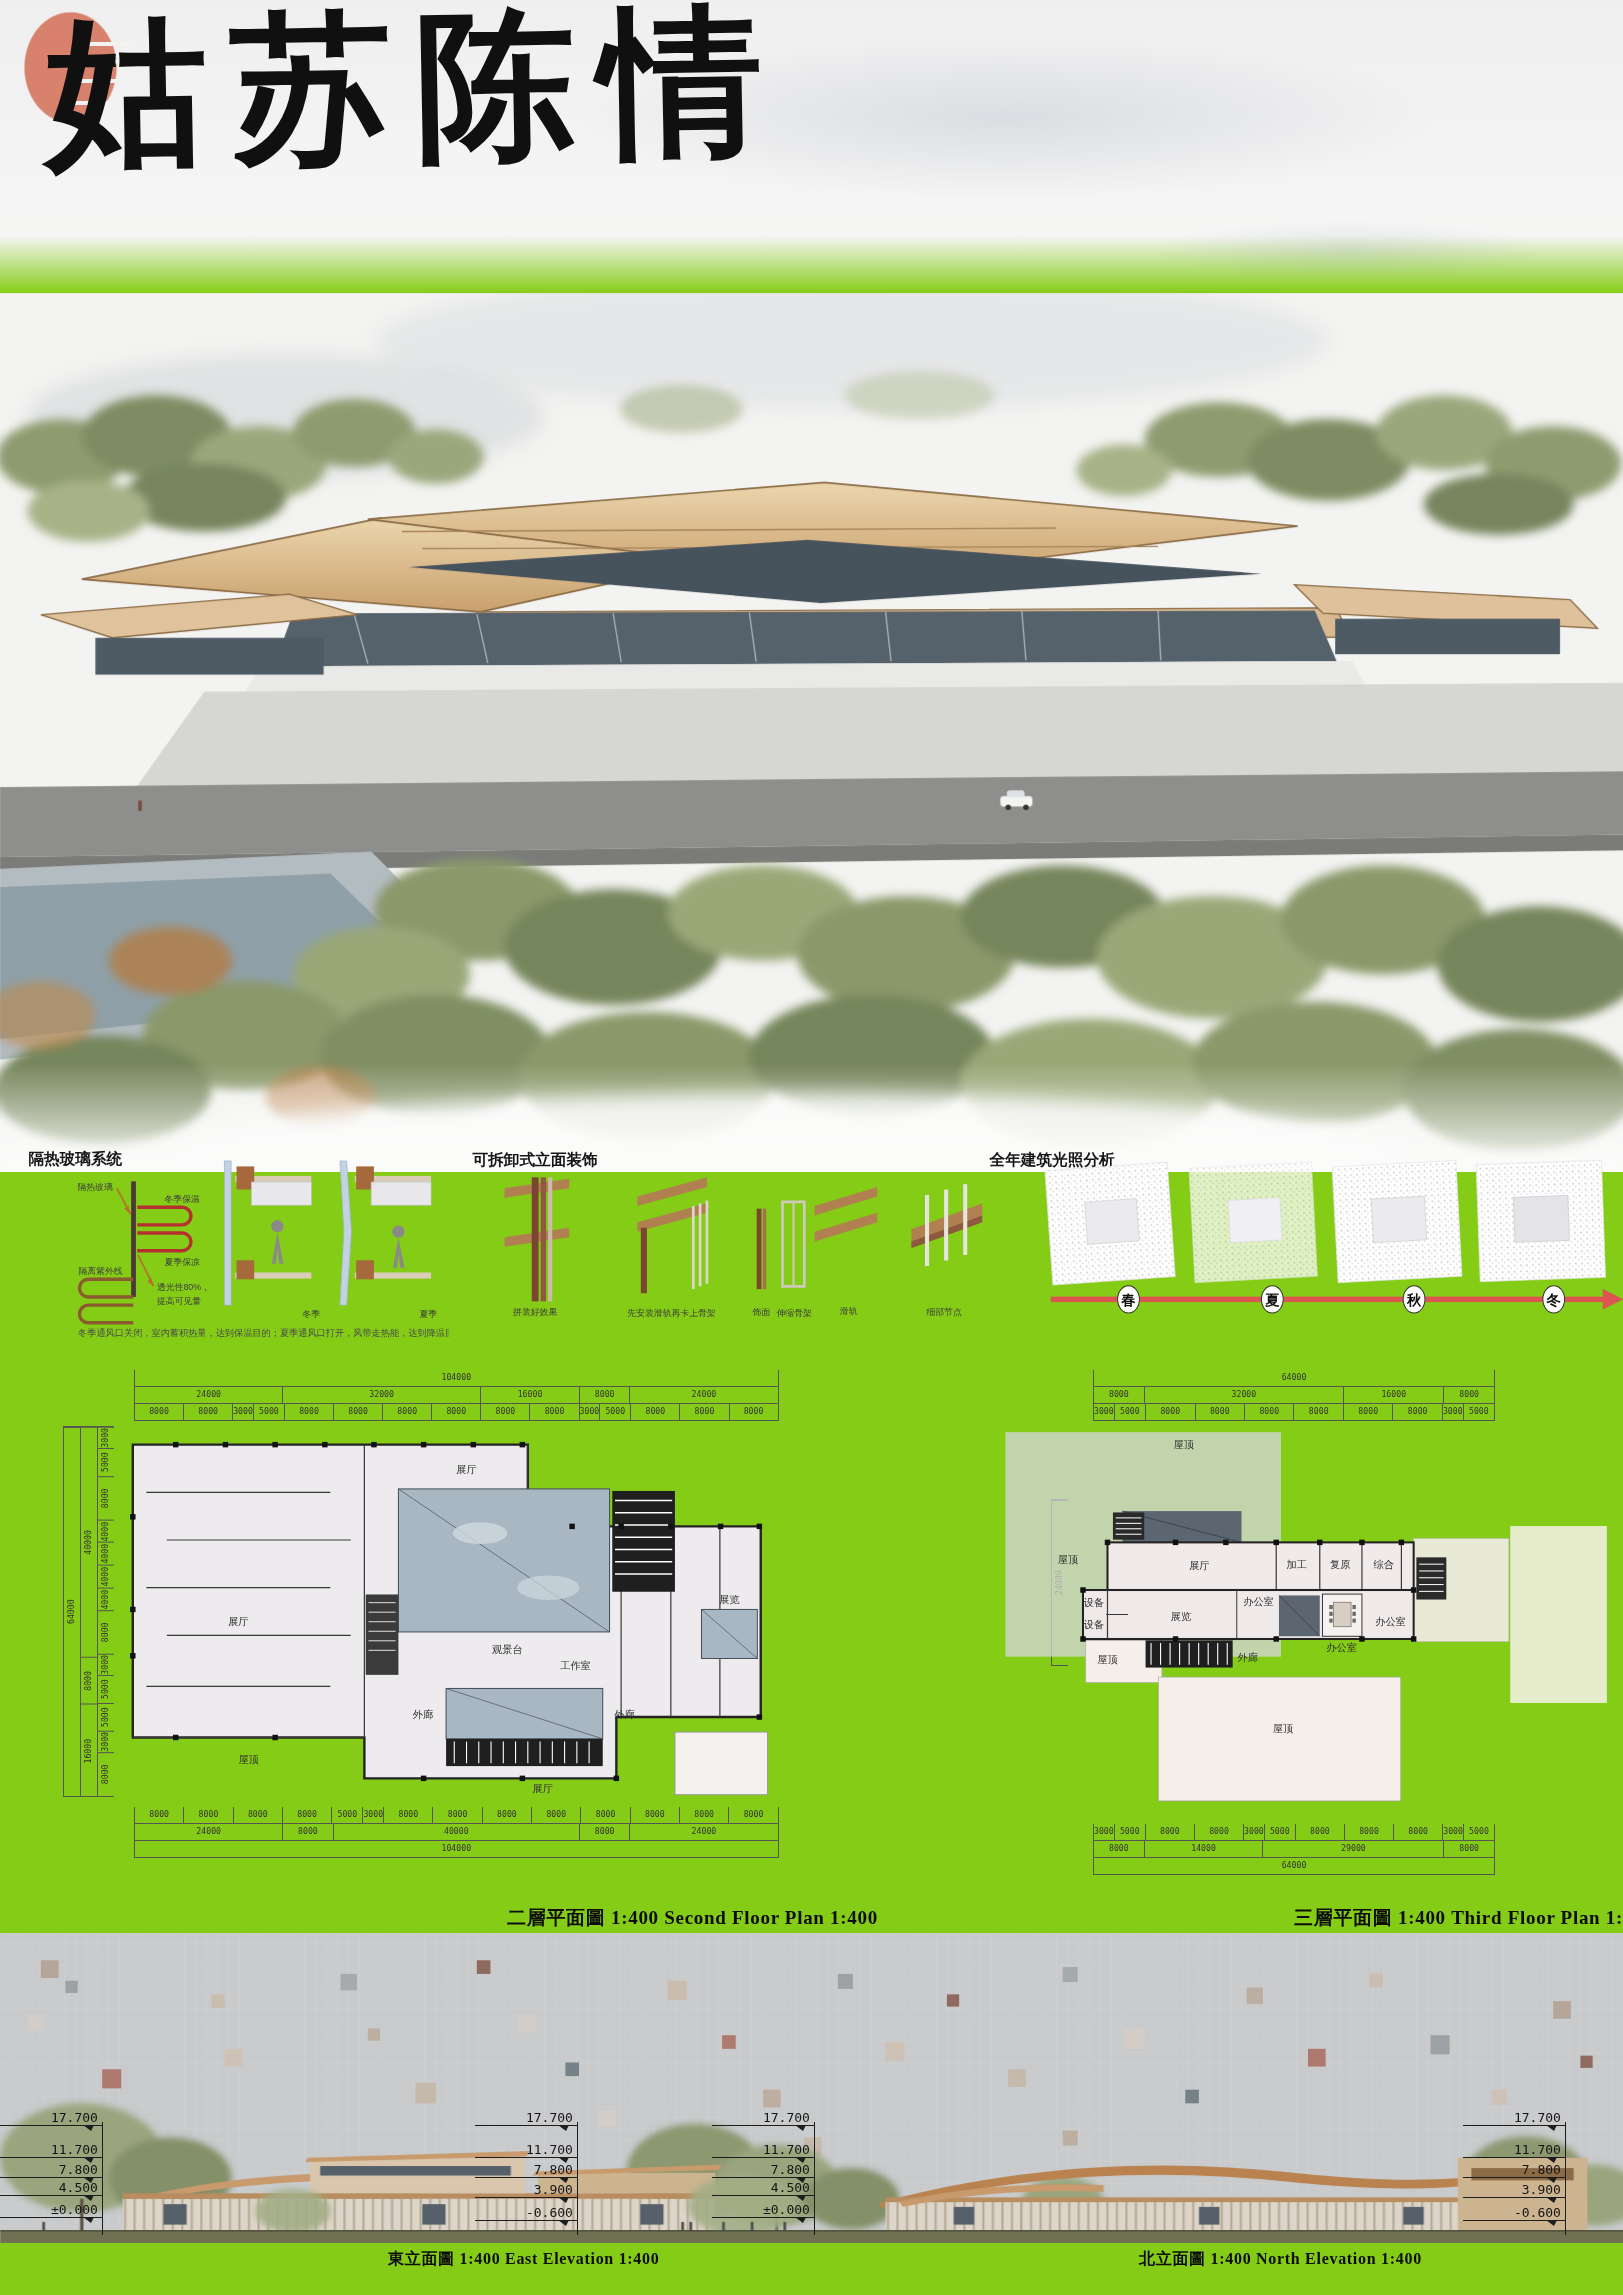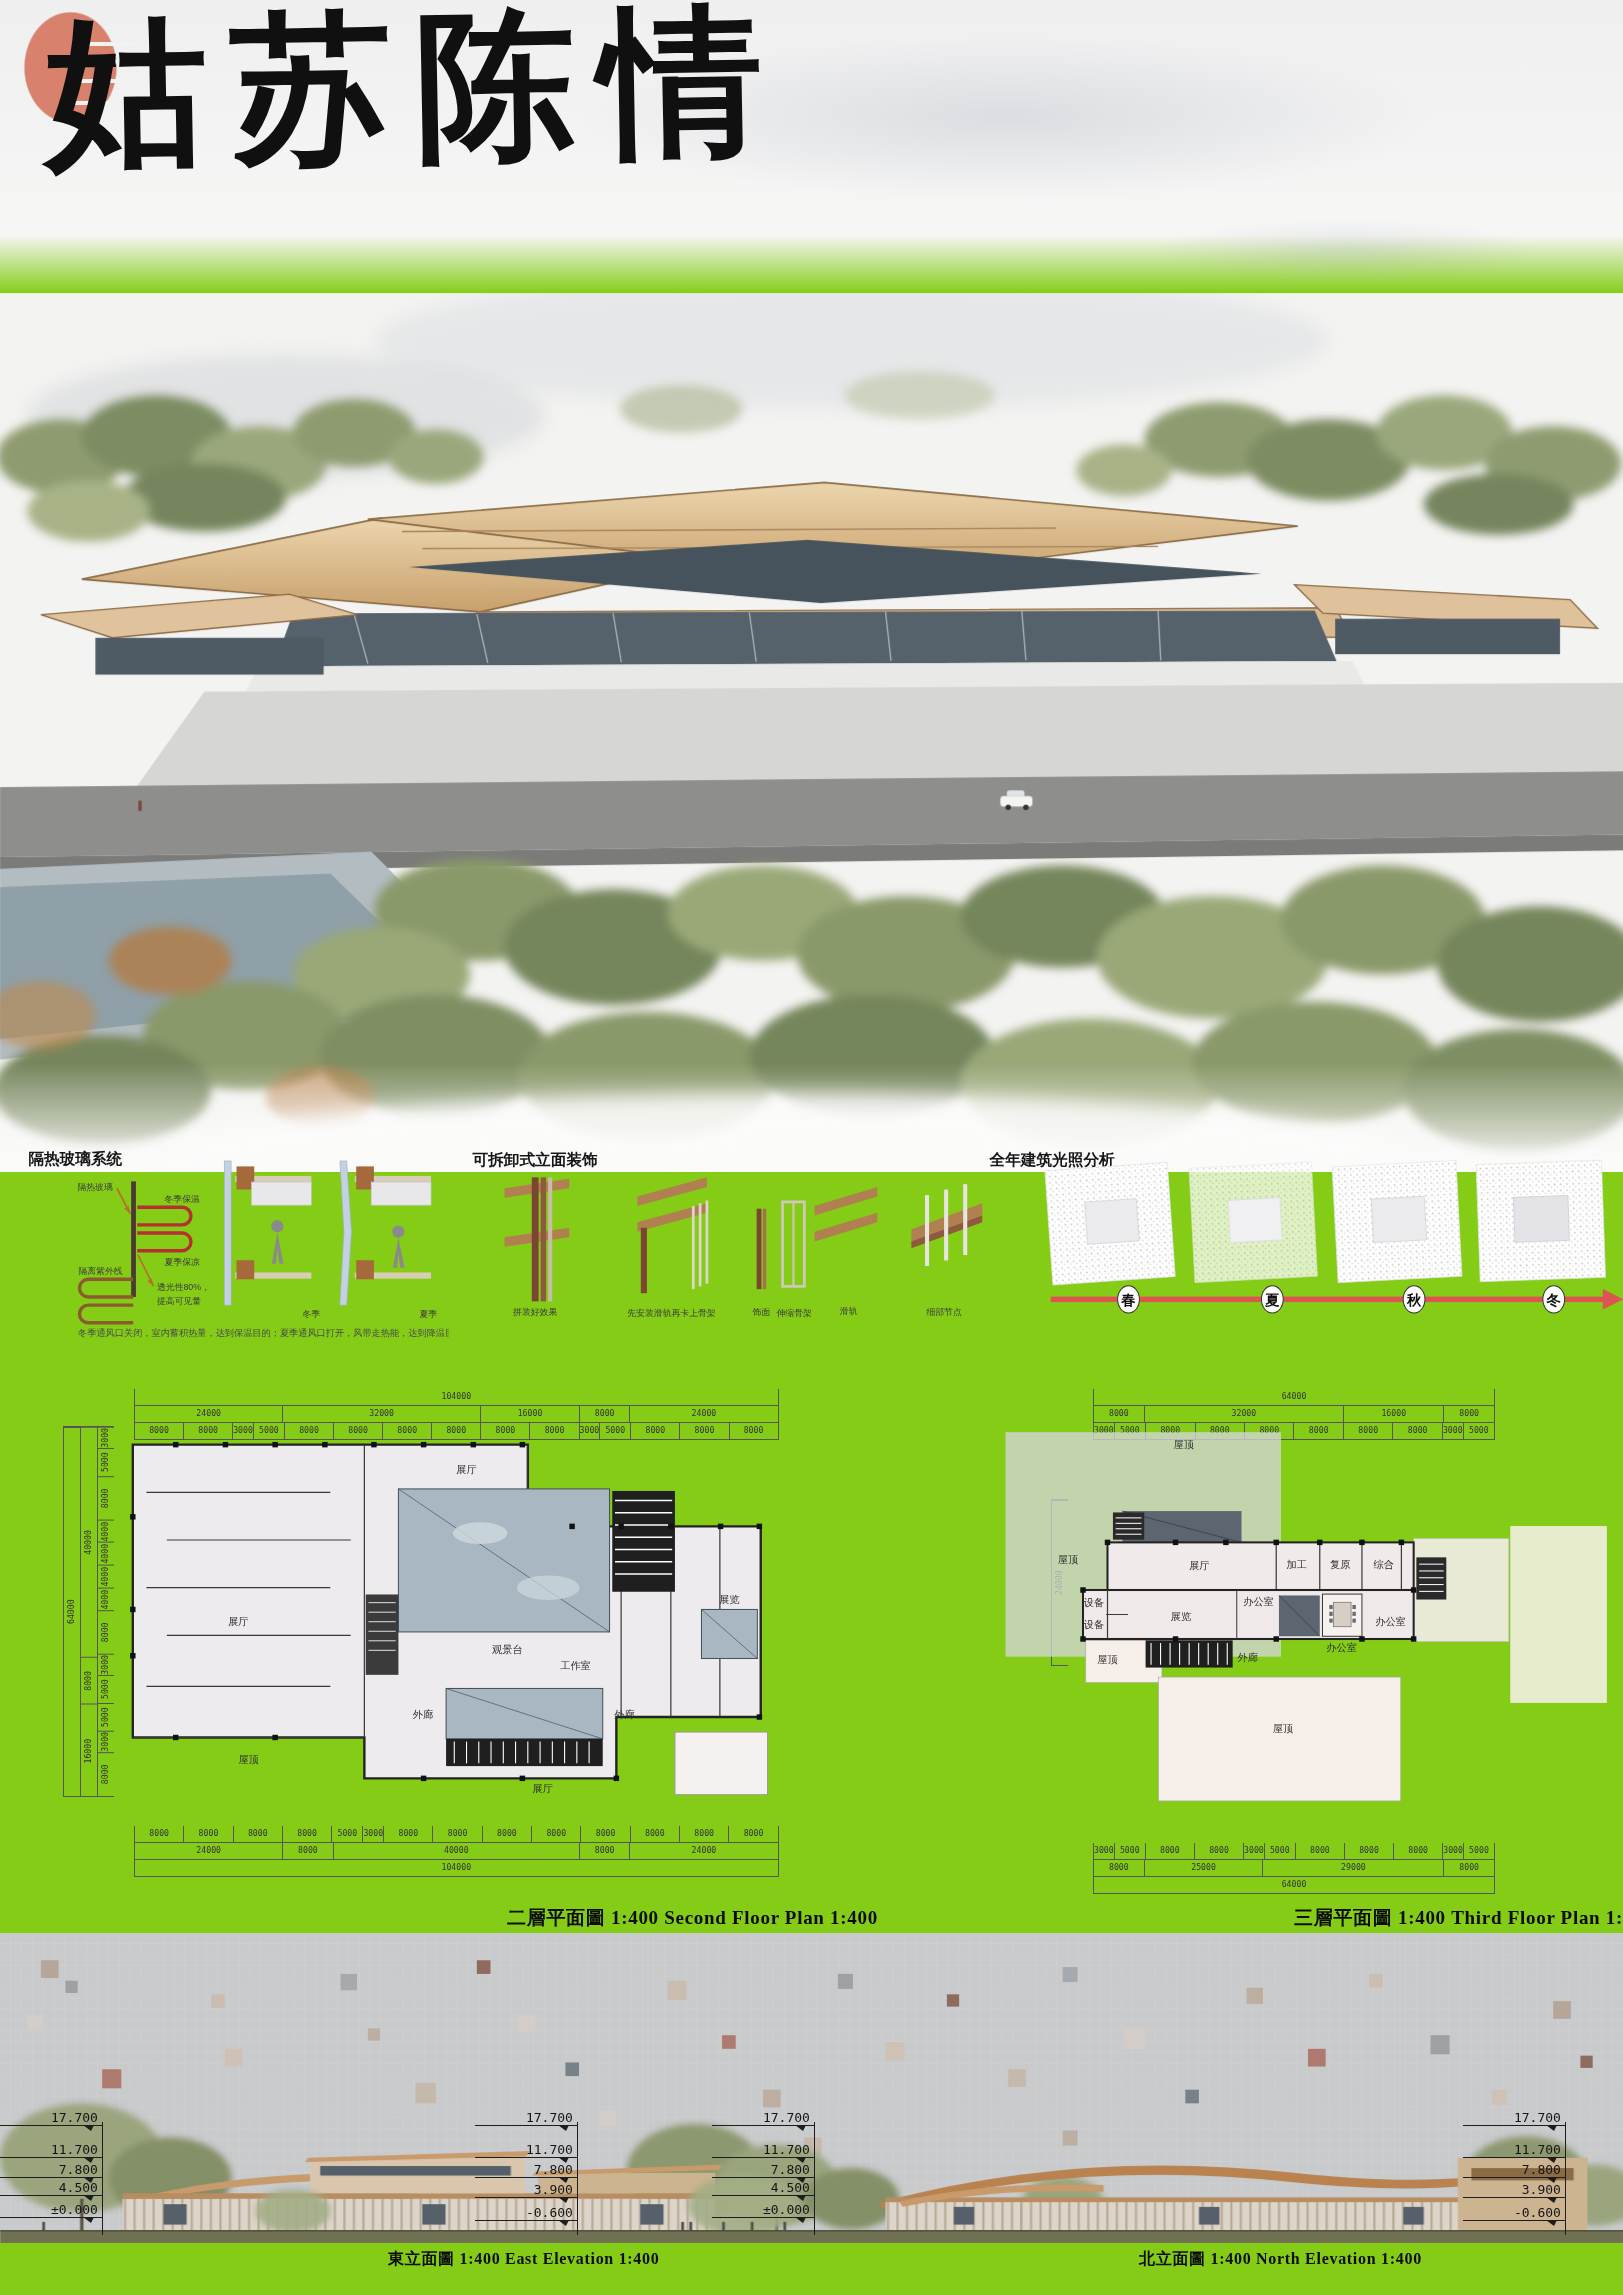--- a/index.html
+++ b/index.html
@@ -36,21 +36,21 @@
   .diag-label{font-size:13px;fill:#3c3c3c;}
   .diag-caption{font-size:13.5px;fill:#4a4a4a;}
 
   
   .plan-block{position:absolute;}
   .dim-h{display:flex;height:17px;border-left:0.7px solid #555;border-right:0.7px solid #555;}
   .dim-h .seg{flex-grow:1;flex-basis:0;border-left:0.7px solid #555;border-bottom:0.7px solid #555;
     font-family:"DejaVu Sans Mono",monospace;font-size:8.2px;color:#333;text-align:center;
     line-height:14.3px;white-space:nowrap;overflow:visible;}
   .dim-h .seg:first-child{border-left:none;}
-  .dims-top,.dims-bottom{position:absolute;margin-top:19px;}
+  .dims-top,.dims-bottom{position:absolute;}
   .dims-left{position:absolute;display:flex;}
   .dim-v{display:flex;flex-direction:column;width:17px;border-top:0.7px solid #555;border-bottom:0.7px solid #555;}
   .dim-v .seg{flex-grow:1;flex-basis:0;border-bottom:0.7px solid #555;border-right:0.7px solid #555;
     font-family:"DejaVu Sans Mono",monospace;font-size:8.2px;color:#333;text-align:center;
     writing-mode:vertical-rl;transform:rotate(180deg);white-space:nowrap;overflow:visible;line-height:14.3px;}
   .plan-caption{position:absolute;font-family:"Liberation Serif",serif;font-weight:bold;
     font-size:19px;color:#0d0d0d;white-space:nowrap;letter-spacing:0.7px;}
 
   
   #elev-band{position:absolute;left:0;top:1933px;width:1624px;height:310px;}
@@ -648,21 +648,21 @@
           <div class="seg" style="flex-grow: 3000;">3000</div>
           <div class="seg" style="flex-grow: 5000;">5000</div>
           <div class="seg" style="flex-grow: 8000;">8000</div>
           <div class="seg" style="flex-grow: 8000;">8000</div>
           <div class="seg" style="flex-grow: 8000;">8000</div>
           <div class="seg" style="flex-grow: 3000;">3000</div>
           <div class="seg" style="flex-grow: 5000;">5000</div>
         </div>
       <div class="dim-h">
           <div class="seg" style="flex-grow: 8000;">8000</div>
-          <div class="seg" style="flex-grow: 19000;">25000</div>
+          <div class="seg" style="flex-grow: 19000;">14000</div>
           <div class="seg" style="flex-grow: 29000;">29000</div>
           <div class="seg" style="flex-grow: 8000;">8000</div>
         </div>
       <div class="dim-h">
           <div class="seg" style="flex-grow: 64000;">64000</div>
         </div>
     </div>
   </div>
   <div class="plan-caption" style="left:1294px;top:1905px">三層平面圖 1:400 Third Floor Plan 1:400</div>
 

